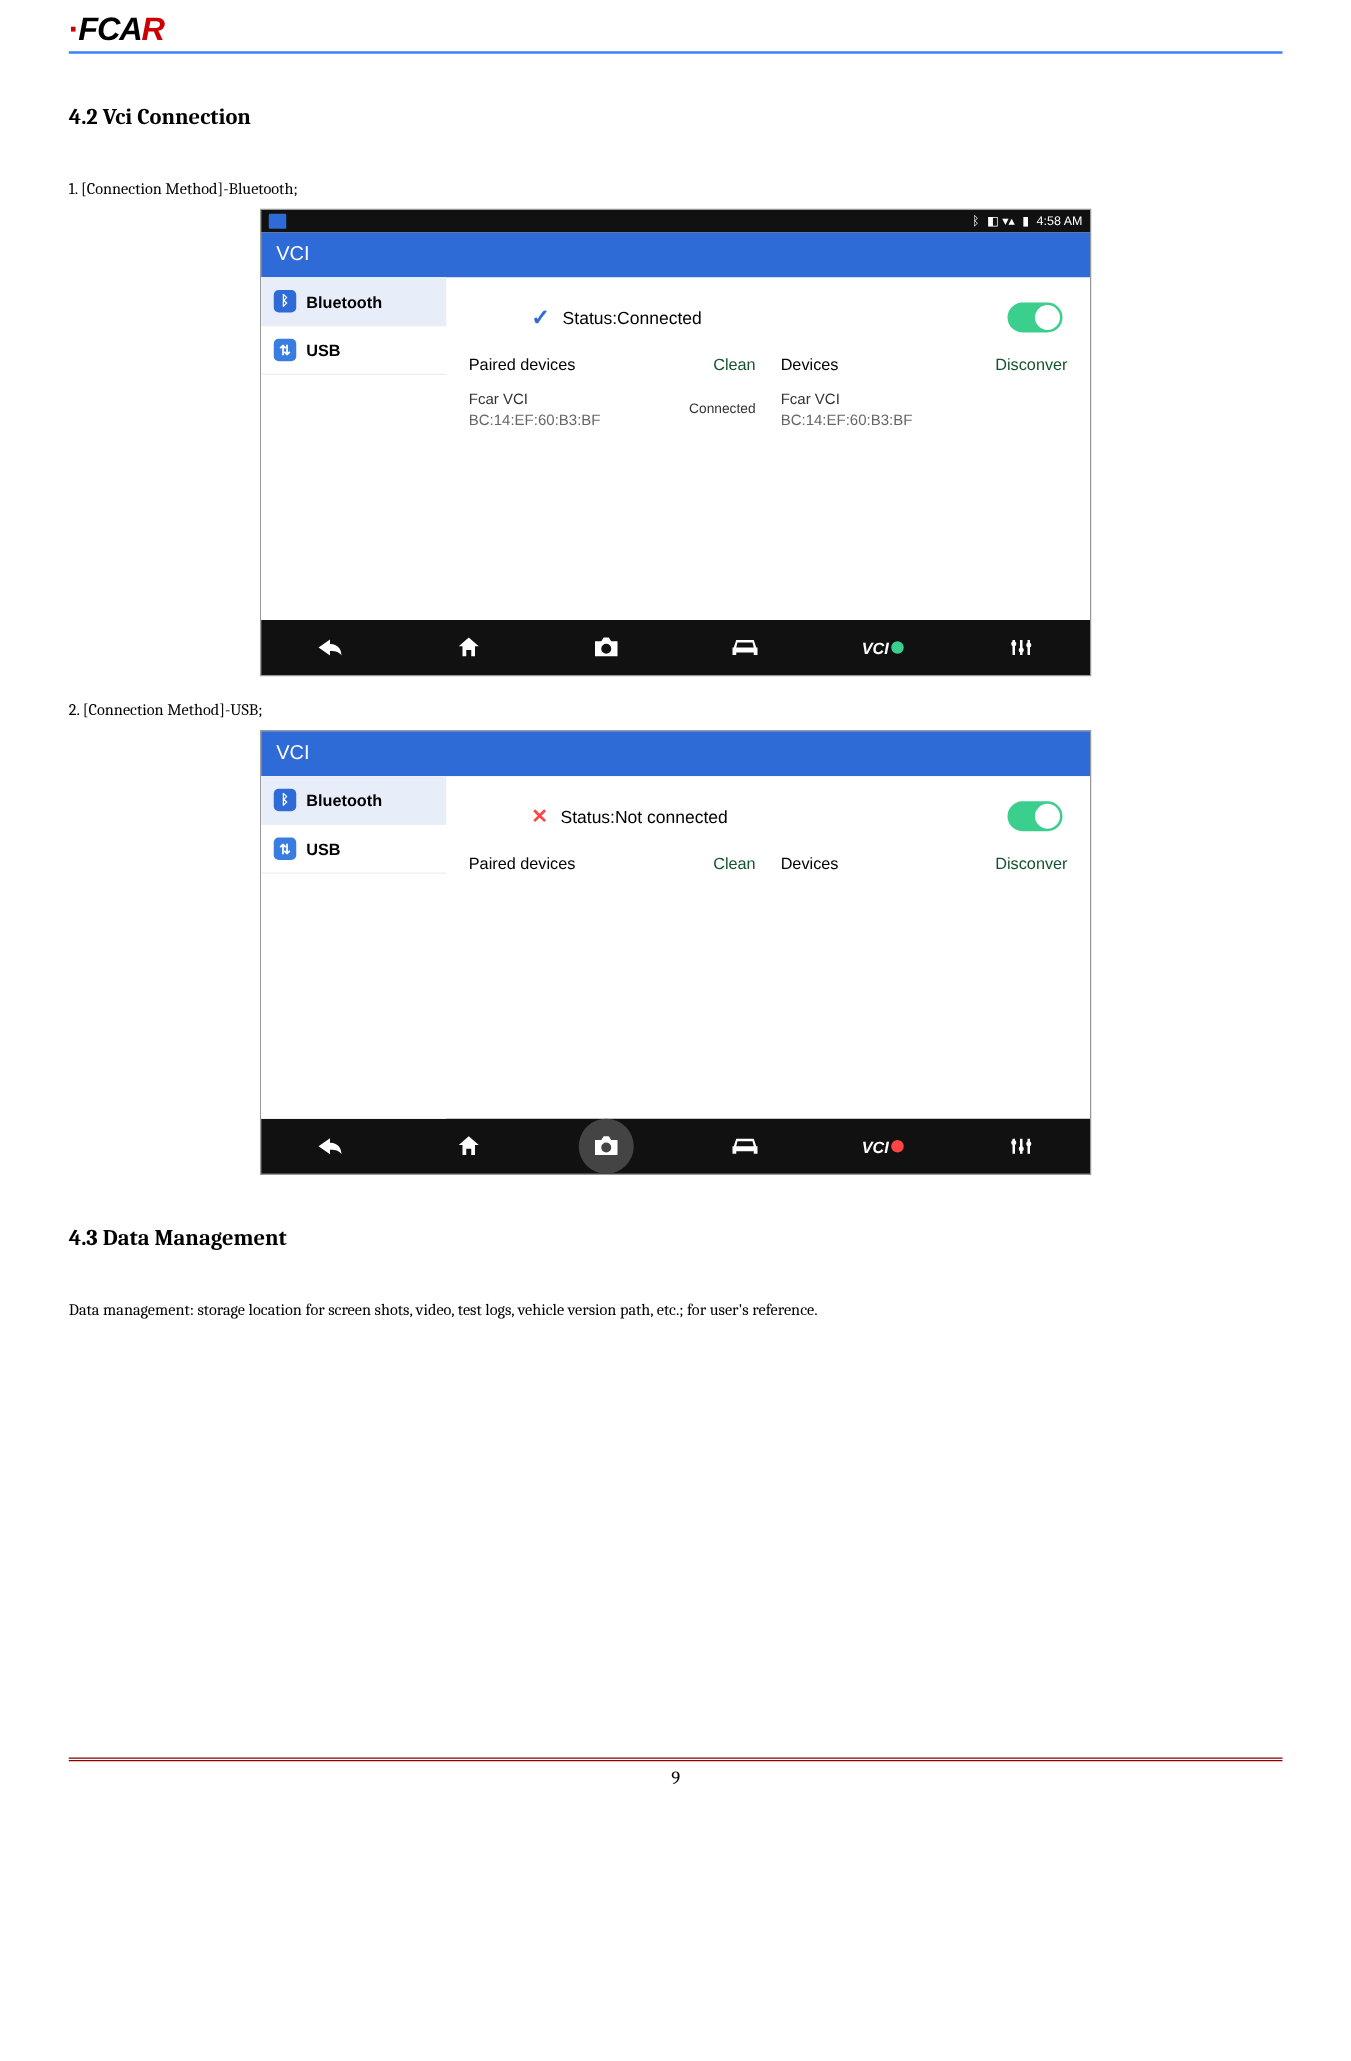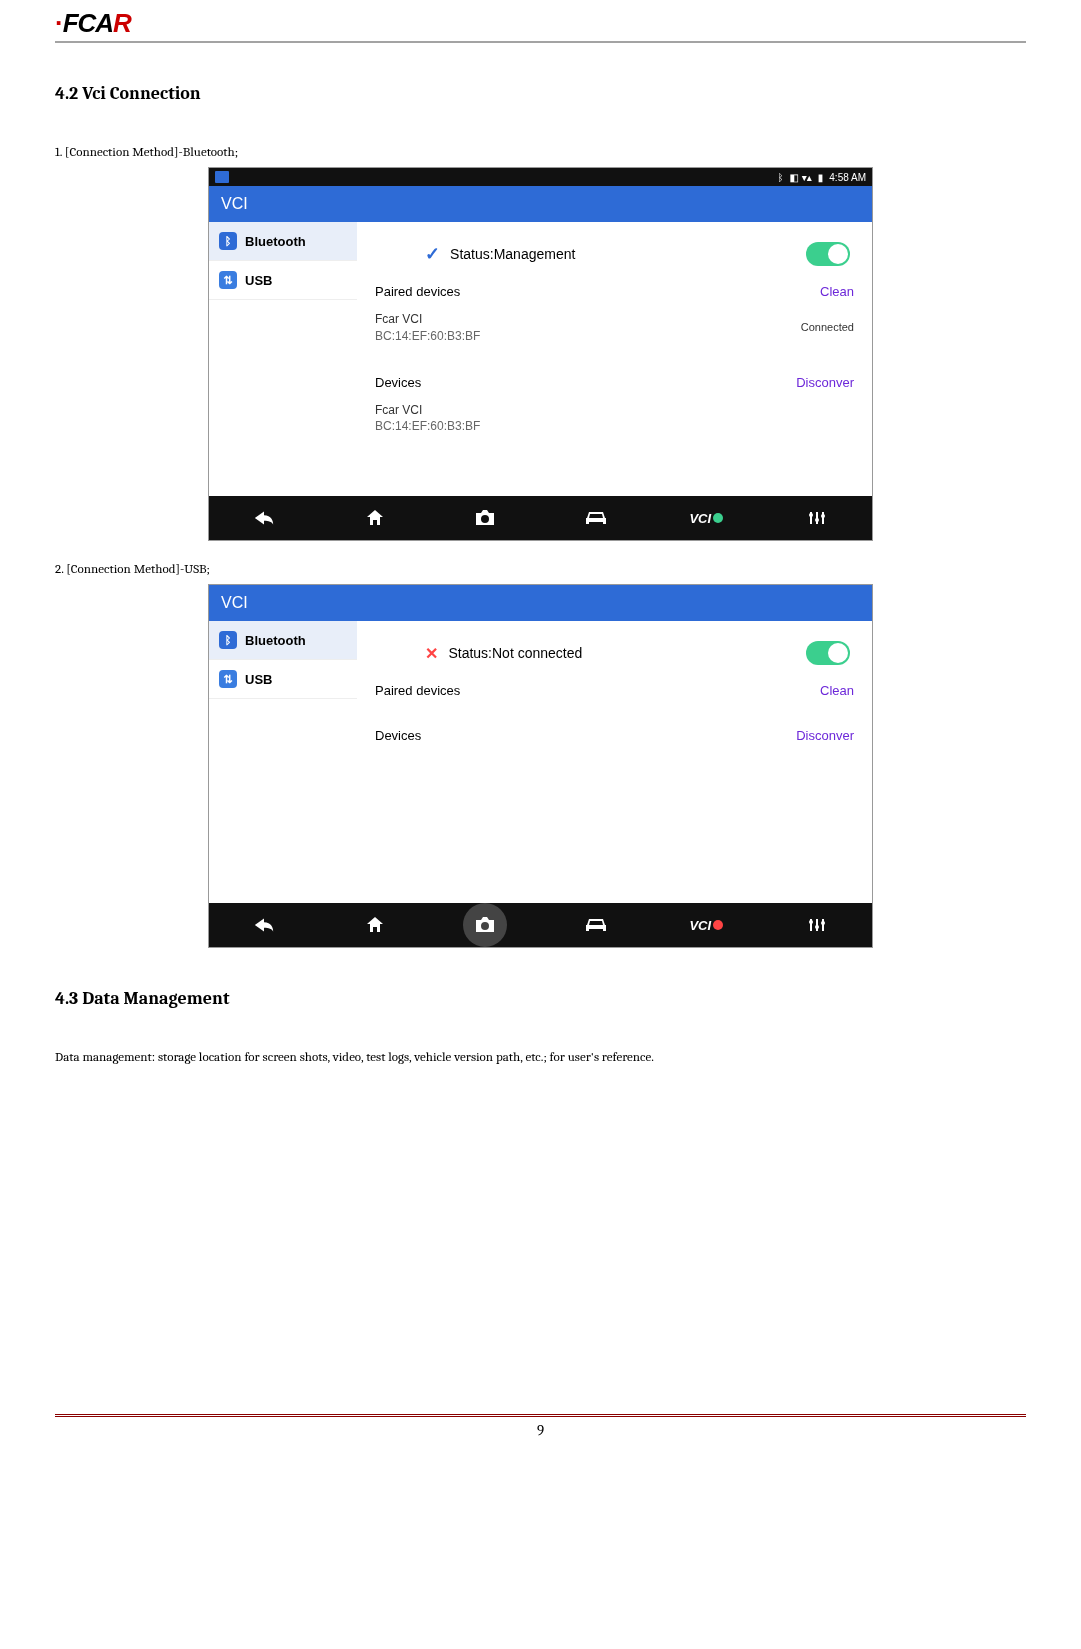--- a/index.html
+++ b/index.html
@@ -7,21 +7,21 @@
     margin: 0;
     padding: 0 55px;
     width: 971px;
     color: #000;
     background: #fff;
   }
   .header {
     display: flex;
     justify-content: space-between;
     align-items: center;
-    border-bottom: 2px solid #a3a3a3;
+    border-bottom: 2px solid #3b82f6;
     padding-top: 8px;
     padding-bottom: 2px;
   }
   .logo {
     font-family: Arial, sans-serif;
     font-weight: 900;
     font-size: 26px;
     letter-spacing: -1px;
     font-style: italic;
   }
@@ -124,32 +124,31 @@
     content: "";
     position: absolute;
     right: 2px; top: 2px;
     width: 20px; height: 20px;
     background: #fff;
     border-radius: 50%;
   }
   .cols {
     display: flex;
     gap: 20px;
-    flex-direction: column;
   }
   .col {
     flex: 1;
   }
   .col-head {
     display: flex;
     justify-content: space-between;
     font-size: 13px;
     padding-bottom: 10px;
   }
-  .col-head .link { color: #6d28d9; }
+  .col-head .link { color: #14532d; }
   .device {
     font-size: 12px;
     line-height: 1.4;
     color: #333;
     padding: 2px 0 10px 0;
     display: flex;
     justify-content: space-between;
     align-items: center;
   }
   .mac { color: #666; font-size: 12px; }
@@ -209,21 +208,21 @@
       </div>
       <div class="side-item">
         <span class="side-ic ic-usb">⇅</span>
         <span>USB</span>
       </div>
     </div>
     <div class="content">
       <div class="status-row">
         <div class="status-left">
           <span class="check">✓</span>
-          <span>Status:Management</span>
+          <span>Status:Connected</span>
         </div>
         <div class="toggle"></div>
       </div>
       <div class="cols">
         <div class="col">
           <div class="col-head">
             <span>Paired devices</span>
             <span class="link">Clean</span>
           </div>
           <div class="device">

